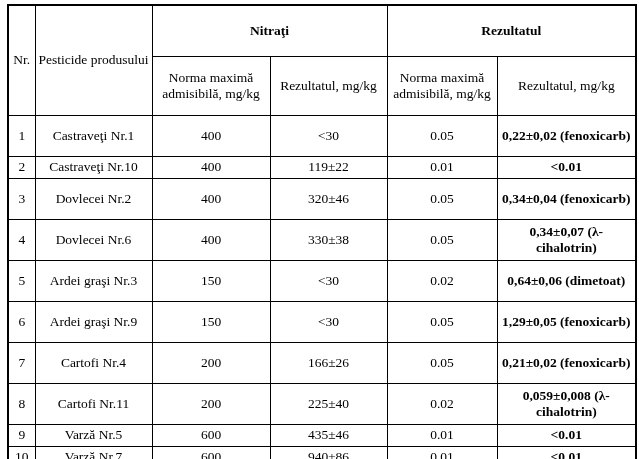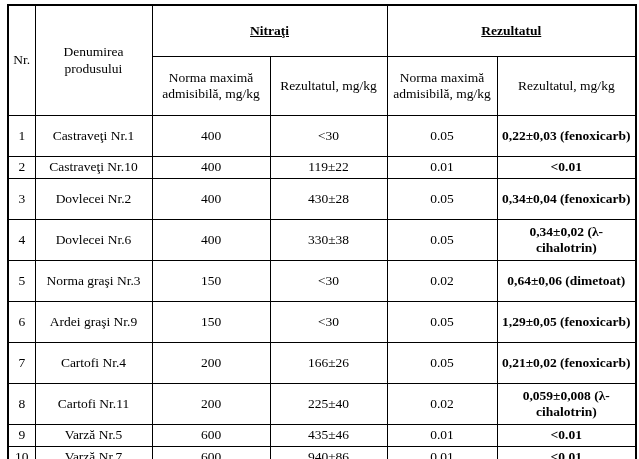--- a/index.html
+++ b/index.html
@@ -40,21 +40,20 @@
   col.c-n-rez   { width: 117px; }
   col.c-p-norm  { width: 110px; }
   col.c-p-rez   { width: 139px; }
 
   th.group-head {
     font-size: 16px;
     font-weight: bold;
     height: 48px;
   }
   th.group-head .group-label {
-    text-decoration: underline;
   }
   th.sub-head {
     font-weight: normal;
     height: 56px;
     font-size: 13.5px;
   }
   th.nr-head, th.prod-head {
     font-weight: normal;
     font-size: 13.5px;
   }
@@ -81,21 +80,21 @@
       <col class="c-nr">
       <col class="c-prod">
       <col class="c-n-norm">
       <col class="c-n-rez">
       <col class="c-p-norm">
       <col class="c-p-rez">
     </colgroup>
     <thead>
       <tr>
         <th rowspan="2" class="nr-head">Nr.</th>
-        <th rowspan="2" class="prod-head">Denumirea produsului</th>
+        <th rowspan="2" class="prod-head">Pesticide produsului</th>
         <th colspan="2" class="group-head">
           <span class="group-label">Nitraţi</span>
         </th>
         <th colspan="2" class="group-head">
           <span class="group-label">Rezultatul</span>
         </th>
       </tr>
       <tr>
         <th class="sub-head">Norma maximă admisibilă, mg/kg</th>
         <th class="sub-head">Rezultatul, mg/kg</th>
@@ -103,49 +102,49 @@
         <th class="sub-head">Rezultatul, mg/kg</th>
       </tr>
     </thead>
     <tbody id="table-body">
         <tr class="tall">
           <td class="cell-nr">1</td>
           <td class="cell-product">Castraveţi Nr.1</td>
           <td class="cell-n-norm">400</td>
           <td class="cell-n-rez">&lt;30</td>
           <td class="cell-p-norm">0.05</td>
-          <td class="cell-p-rez">0,22±0,03 (fenoxicarb)</td>
+          <td class="cell-p-rez">0,22±0,02 (fenoxicarb)</td>
         </tr>
         <tr class="short">
           <td class="cell-nr">2</td>
           <td class="cell-product">Castraveţi Nr.10</td>
           <td class="cell-n-norm">400</td>
           <td class="cell-n-rez">119±22</td>
           <td class="cell-p-norm">0.01</td>
           <td class="cell-p-rez">&lt;0.01</td>
         </tr>
         <tr class="tall">
           <td class="cell-nr">3</td>
           <td class="cell-product">Dovlecei Nr.2</td>
           <td class="cell-n-norm">400</td>
-          <td class="cell-n-rez">430±28</td>
+          <td class="cell-n-rez">320±46</td>
           <td class="cell-p-norm">0.05</td>
           <td class="cell-p-rez">0,34±0,04 (fenoxicarb)</td>
         </tr>
         <tr class="tall">
           <td class="cell-nr">4</td>
           <td class="cell-product">Dovlecei Nr.6</td>
           <td class="cell-n-norm">400</td>
           <td class="cell-n-rez">330±38</td>
           <td class="cell-p-norm">0.05</td>
-          <td class="cell-p-rez">0,34±0,02 (λ-cihalotrin)</td>
+          <td class="cell-p-rez">0,34±0,07 (λ-cihalotrin)</td>
         </tr>
         <tr class="tall">
           <td class="cell-nr">5</td>
-          <td class="cell-product">Norma graşi Nr.3</td>
+          <td class="cell-product">Ardei graşi Nr.3</td>
           <td class="cell-n-norm">150</td>
           <td class="cell-n-rez">&lt;30</td>
           <td class="cell-p-norm">0.02</td>
           <td class="cell-p-rez">0,64±0,06 (dimetoat)</td>
         </tr>
         <tr class="tall">
           <td class="cell-nr">6</td>
           <td class="cell-product">Ardei graşi Nr.9</td>
           <td class="cell-n-norm">150</td>
           <td class="cell-n-rez">&lt;30</td>

